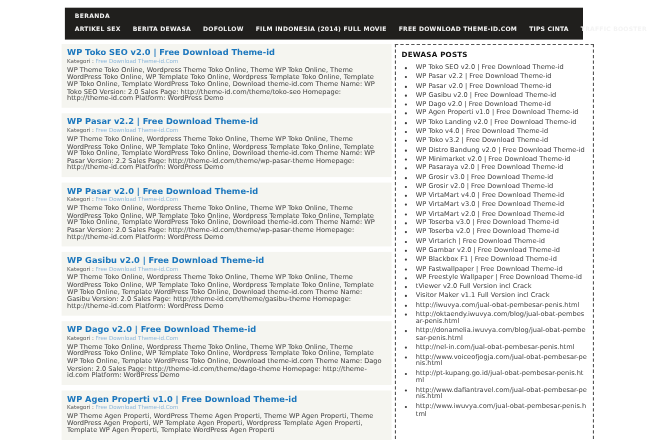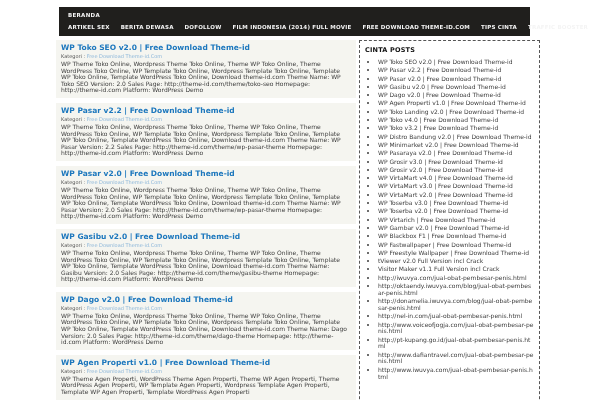--- a/index.html
+++ b/index.html
@@ -90,21 +90,21 @@
           <p class="post-body">WP Theme Toko Online, Wordpress Theme Toko Online, Theme WP Toko Online, Theme WordPress Toko Online, WP Template Toko Online, Wordpress Template Toko Online, Template WP Toko Online, Template WordPress Toko Online, Download theme-id.com Theme Name: Dago Version: 2.0 Sales Page: http://theme-id.com/theme/dago-theme Homepage: http://theme-id.com Platform: WordPress Demo</p>
         </article>
         <article class="post">
           <a class="post-title">WP Agen Properti v1.0 | Free Download Theme-id</a>
           <div class="post-meta"><span>Kategori : </span><a class="meta-link">Free Download Theme-id.Com</a></div>
           <p class="post-body">WP Theme Agen Properti, WordPress Theme Agen Properti, Theme WP Agen Properti, Theme WordPress Agen Properti, WP Template Agen Properti, Wordpress Template Agen Properti, Template WP Agen Properti, Template WordPress Agen Properti</p>
         </article>
       </main>
 
     <aside class="sidebar">
-      <h3 class="sidebar-title">CINTA POSTS</h3>
+      <h3 class="sidebar-title">DEWASA POSTS</h3>
       <ul class="recent-list" id="recent-list">
           <li><a>WP Toko SEO v2.0 | Free Download Theme-id</a></li>
           <li><a>WP Pasar v2.2 | Free Download Theme-id</a></li>
           <li><a>WP Pasar v2.0 | Free Download Theme-id</a></li>
           <li><a>WP Gasibu v2.0 | Free Download Theme-id</a></li>
           <li><a>WP Dago v2.0 | Free Download Theme-id</a></li>
           <li><a>WP Agen Properti v1.0 | Free Download Theme-id</a></li>
           <li><a>WP Toko Landing v2.0 | Free Download Theme-id</a></li>
           <li><a>WP Toko v4.0 | Free Download Theme-id</a></li>
           <li><a>WP Toko v3.2 | Free Download Theme-id</a></li>

